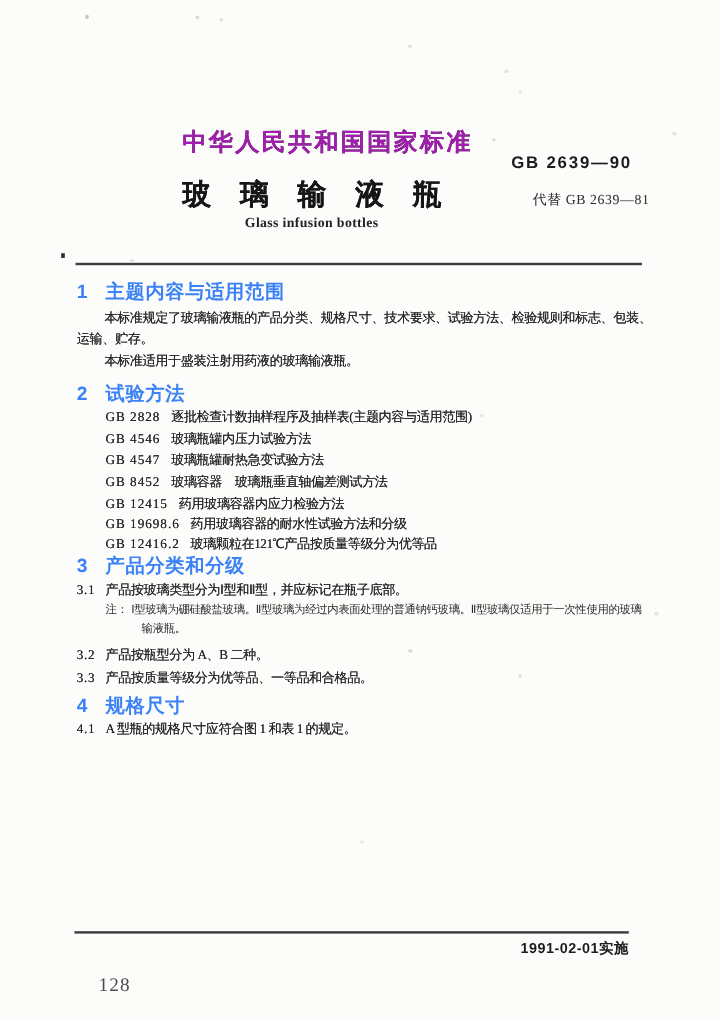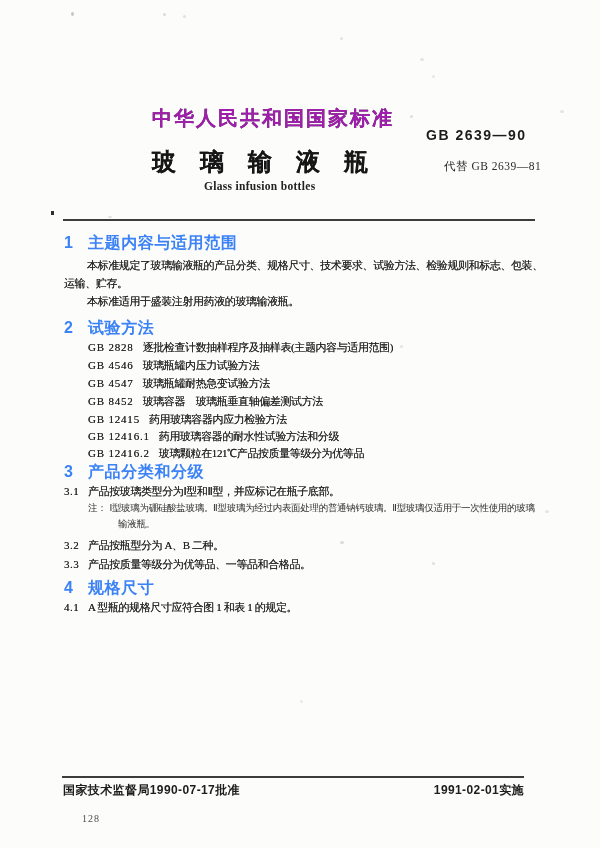--- a/index.html
+++ b/index.html
@@ -120,21 +120,21 @@
   .foot-impl {
     top: 782px; right: 76px;
     font-family: "Liberation Sans", sans-serif;
     font-weight: bold;
     font-size: 12px;
     letter-spacing: 0.4px;
     color: #1d1d1d;
   }
   .page-number {
     left: 82px; top: 813px;
-    font-size: 10px;
+    font-size: 16px;
     letter-spacing: 1px;
     color: #4e4e4e;
   }
 
   
   .speck { position: absolute; background: #9a9a96; border-radius: 50%; }
   .mark-left { position: absolute; left: 51px; top: 211px; width: 3px; height: 4px; background: #2f2f2f; }
 </style>
 </head>
 <body>
@@ -171,21 +171,21 @@
   <div class="abs ref-row" style="top:376px;">
     <span class="code">GB 4547</span><span>玻璃瓶罐耐热急变试验方法</span>
   </div>
   <div class="abs ref-row" style="top:394px;">
     <span class="code">GB 8452</span><span>玻璃容器　玻璃瓶垂直轴偏差测试方法</span>
   </div>
   <div class="abs ref-row" style="top:412px;">
     <span class="code">GB 12415</span><span>药用玻璃容器内应力检验方法</span>
   </div>
   <div class="abs ref-row" style="top:429px;">
-    <span class="code">GB 12416.1</span><span>药用玻璃容器的耐水性试验方法和分级</span>
+    <span class="code">GB 19698.6</span><span>药用玻璃容器的耐水性试验方法和分级</span>
   </div>
   <div class="abs ref-row" style="top:446px;">
     <span class="code">GB 12416.2</span><span>玻璃颗粒在121℃产品按质量等级分为优等品</span>
   </div>
 
   <div class="abs sec-h" style="top:462px;">
     <span class="num">3</span><span>产品分类和分级</span>
   </div>
   <div class="abs clause" style="top:484px;">
     <span class="num">3.1</span><span>产品按玻璃类型分为Ⅰ型和Ⅱ型，并应标记在瓶子底部。</span>
@@ -204,21 +204,20 @@
   </div>
 
   <div class="abs sec-h" style="top:578px;">
     <span class="num">4</span><span>规格尺寸</span>
   </div>
   <div class="abs clause" style="top:600px;">
     <span class="num">4.1</span><span>A 型瓶的规格尺寸应符合图 1 和表 1 的规定。</span>
   </div>
 
   <div class="abs rule rule-bottom"></div>
-  <div class="abs foot-approval">国家技术监督局1990-07-17批准</div>
   <div class="abs foot-impl">1991-02-01实施</div>
   <div class="abs page-number">128</div>
 
   <div class="speck" style="left:71px; top:12px; width:3px; height:4px; opacity:.55;"></div>
   <div class="speck" style="left:163px; top:13px; width:3px; height:3px; opacity:.35;"></div>
   <div class="speck" style="left:183px; top:15px; width:3px; height:3px; opacity:.3;"></div>
   <div class="speck" style="left:340px; top:37px; width:3px; height:3px; opacity:.25;"></div>
   <div class="speck" style="left:420px; top:58px; width:4px; height:3px; opacity:.25;"></div>
   <div class="speck" style="left:432px; top:75px; width:3px; height:3px; opacity:.22;"></div>
   <div class="speck" style="left:560px; top:110px; width:4px; height:3px; opacity:.25;"></div>

